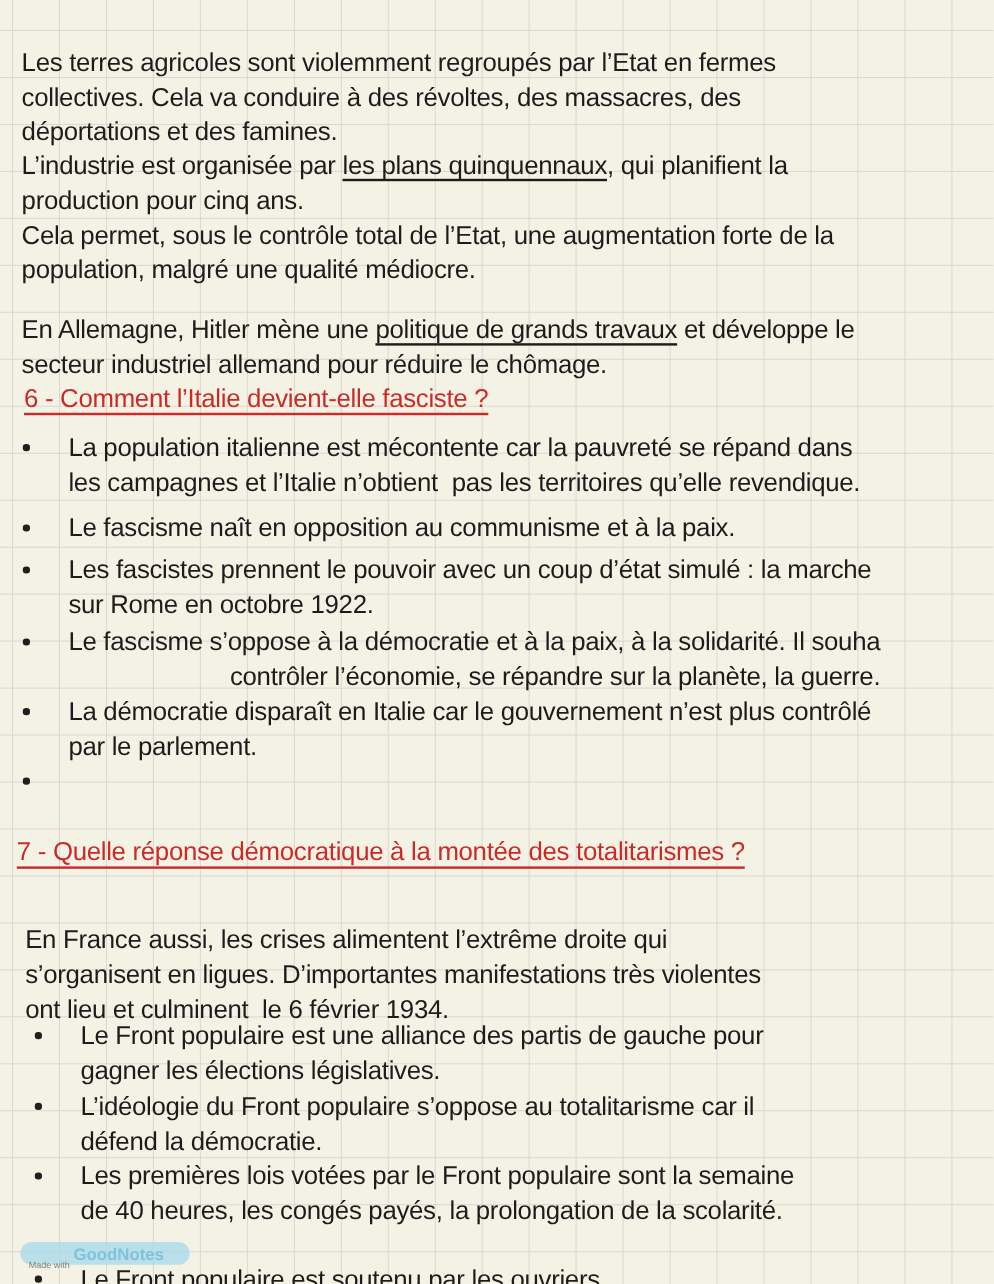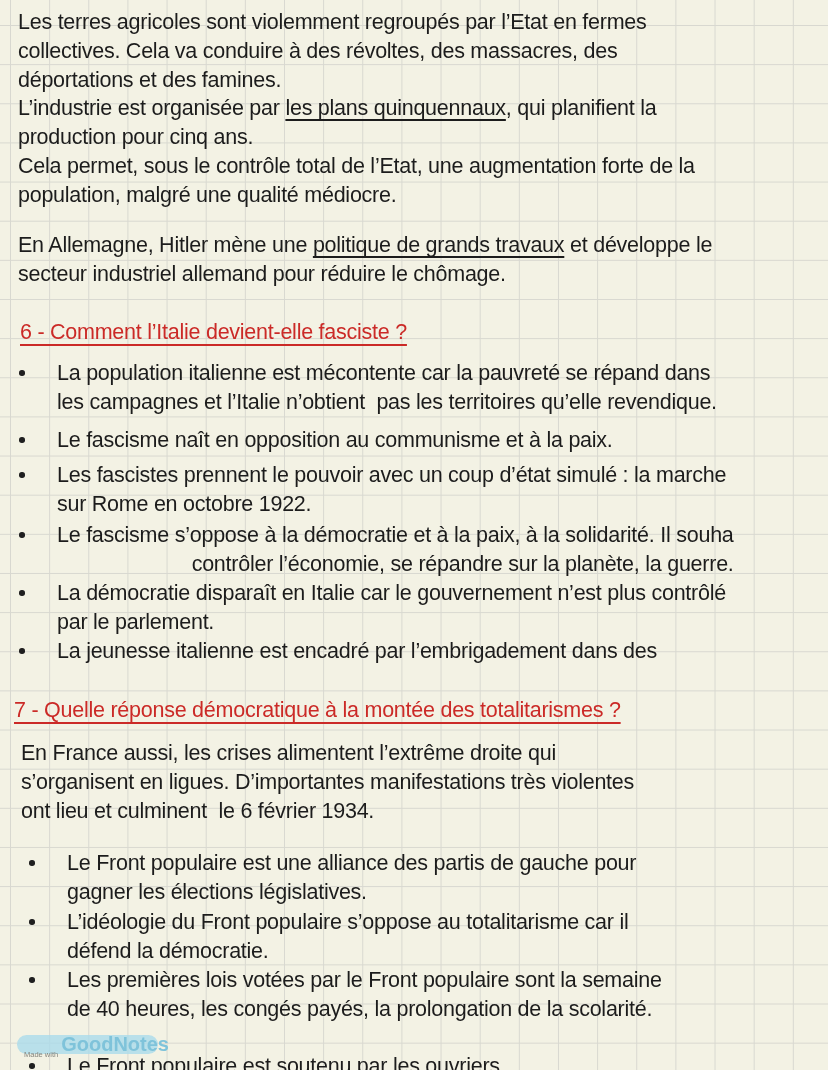--- a/index.html
+++ b/index.html
@@ -11,21 +11,21 @@
   }
   #page {
     position: relative; width: 828px; height: 1070px; overflow: hidden;
     background-color: #f3f2e4;
     background-image:
       linear-gradient(to right, #d8d8d0 1px, transparent 1px),
       linear-gradient(to bottom, #d8d8d0 1px, transparent 1px);
     background-size: 39.15px 39.15px;
     background-position: 10px 25px;
   }
-  .para { position: absolute; }
+  .para { position: absolute; margin-top: 30px; }
   .ln { height: 28.8px; line-height: 28.8px; white-space: pre; }
   .u { text-decoration: underline; text-decoration-thickness: 1.8px; text-underline-offset: 3.5px; }
   .heading {
     position: absolute; white-space: pre; color: #cb2a27;
     text-decoration: underline; text-decoration-thickness: 1.9px; text-underline-offset: 4.5px;
     line-height: 28.8px;
   }
   .bullet-item { position: absolute; }
   .bullet-item.sec6 { left: 57px; }
   .bullet-item.sec7 { left: 67px; }
@@ -33,21 +33,21 @@
     position: absolute; left: -38px; top: 11px;
     width: 5.5px; height: 5.5px; border-radius: 50%; background: #1f1f1f;
   }
   .watermark {
     position: absolute; left: 17px; top: 1035px; width: 141px; height: 19px;
     background: rgba(170, 219, 235, 0.8); border-radius: 10px;
     display: flex; align-items: center; padding-left: 7px; box-sizing: border-box;
     z-index: 0; letter-spacing: 0;
   }
   .wm-prefix { font-size: 7.5px; color: #84847d; white-space: pre; margin-top: 20px; }
-  .wm-brand { font-size: 20px; font-weight: 700; color: #7fc3da; margin-left: 3px; white-space: pre; }
+  .wm-brand { font-size: 14px; font-weight: 700; color: #7fc3da; margin-left: 3px; white-space: pre; }
   .ink { position: absolute; inset: 0; z-index: 1; }
 </style>
 </head>
 <body>
 
 <div id="page">
 
   <div class="watermark">
     <span class="wm-prefix">Made with</span>
     <span class="wm-brand">GoodNotes</span>
@@ -96,21 +96,20 @@
     </div>
 
     <div class="bullet-item sec6" style="top:579px;">
       <span class="dot"></span>
       <div class="ln">La démocratie disparaît en Italie car le gouvernement n’est plus contrôlé</div>
       <div class="ln">par le parlement.</div>
     </div>
 
     <div class="bullet-item sec6" style="top:637px;">
       <span class="dot"></span>
-      <div class="ln">La jeunesse italienne est encadré par l’embrigadement dans des</div>
     </div>
 
     <div class="heading" style="left:14px; top:696px;">7 - Quelle réponse démocratique à la montée des totalitarismes ?</div>
 
     <div class="para" style="left:21px; top:739px;">
       <div class="ln">En France aussi, les crises alimentent l’extrême droite qui</div>
       <div class="ln">s’organisent en ligues. D’importantes manifestations très violentes</div>
       <div class="ln">ont lieu et culminent  le 6 février 1934.</div>
     </div>
 

